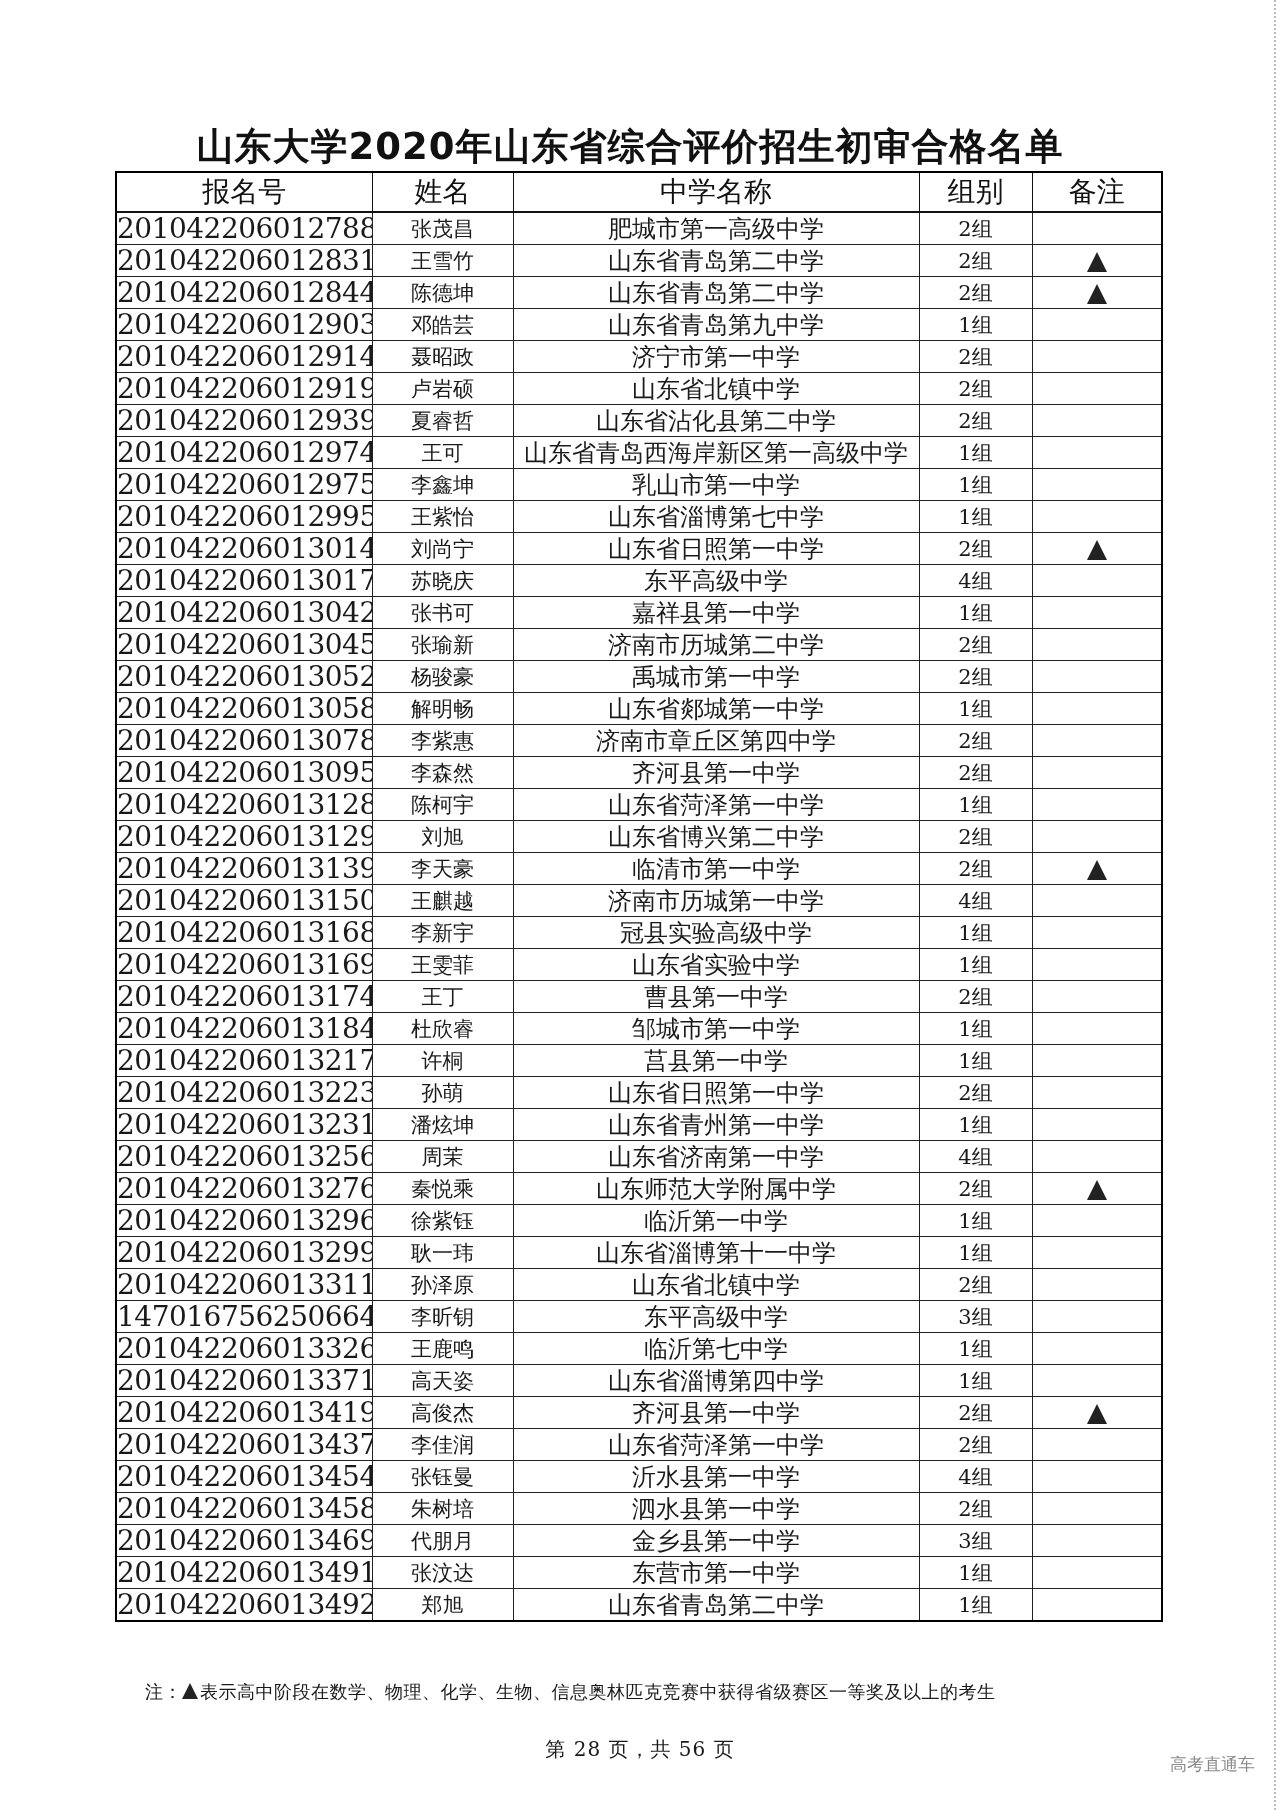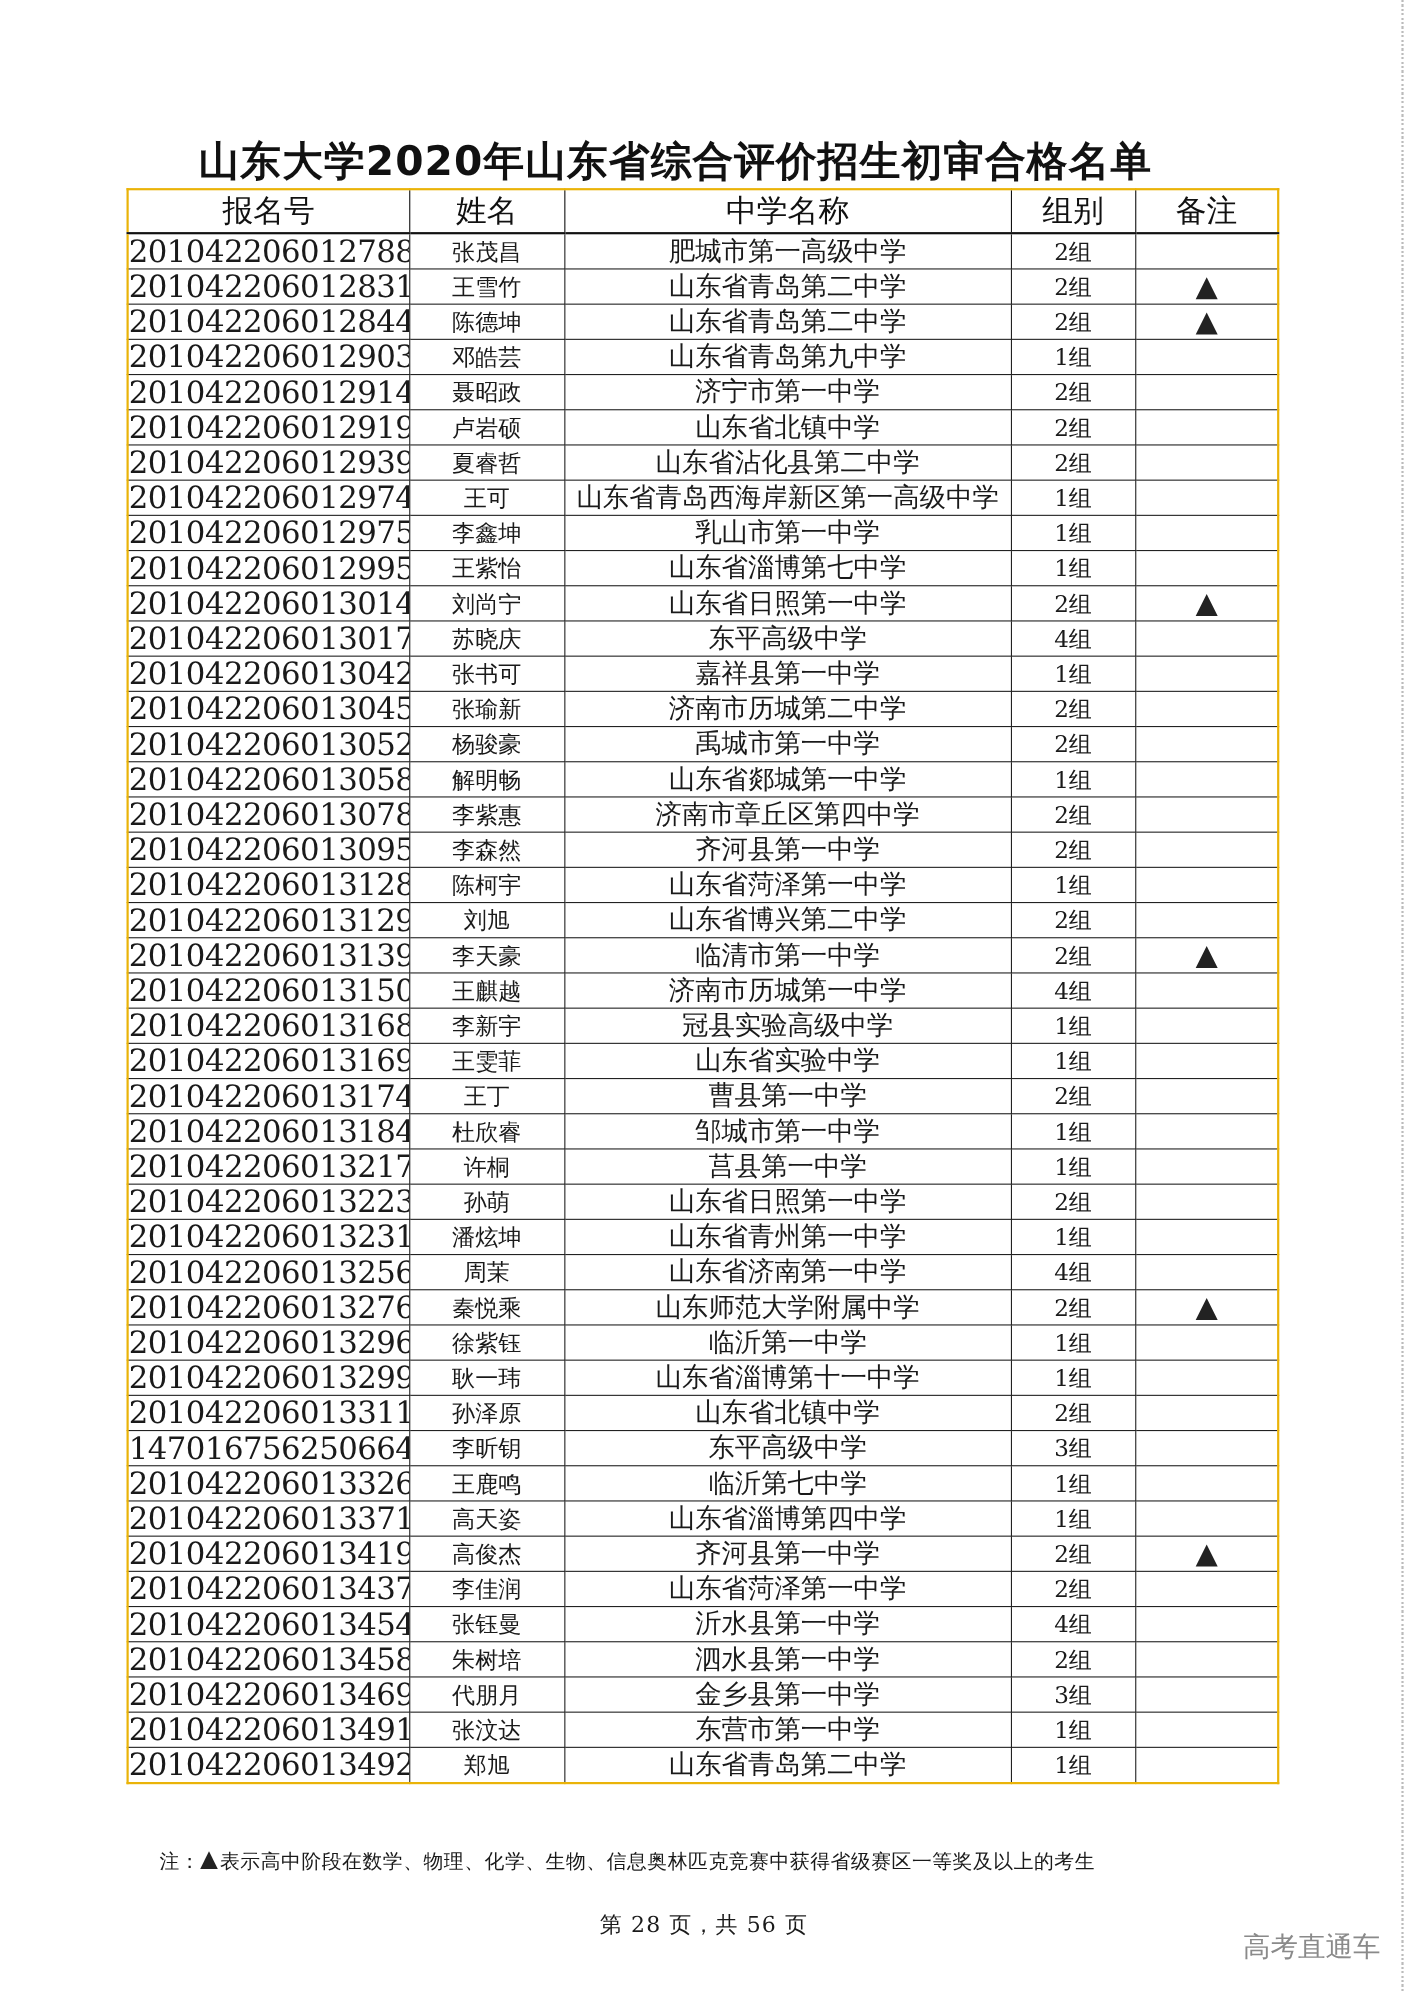--- a/index.html
+++ b/index.html
@@ -18,38 +18,38 @@
     .page-edge {
       position: absolute;
       right: 4px;
       top: 0;
       width: 2px;
       height: 1810px;
       background: repeating-linear-gradient(#bbb 0 2px, #fff 2px 4px);
     }
     .doc-title {
       position: absolute;
-      left: 0;
+      left: 16px;
       width: 1228px;
       top: 122px;
       text-align: center;
       font-family: "DejaVu Sans", "Liberation Sans", sans-serif;
       font-size: 37px;
       font-weight: bold;
       letter-spacing: 1px;
       color: #111;
     }
     table.roster {
       position: absolute;
       left: 115px;
       top: 171px;
       width: 1046px;
       border-collapse: collapse;
       table-layout: fixed;
-      border: 2px solid #eab308;
+      border: 2px solid #000000;
     }
     table.roster col.c-id { width: 256px; }
     table.roster col.c-name { width: 141px; }
     table.roster col.c-school { width: 406px; }
     table.roster col.c-group { width: 113px; }
     table.roster col.c-note { width: 130px; }
     table.roster th {
       height: 38px;
       font-family: "DejaVu Sans", "Liberation Sans", sans-serif;
       font-size: 28px;
@@ -112,21 +112,21 @@
       text-align: center;
       font-size: 20px;
       color: #1a1a1a;
       letter-spacing: 1px;
     }
     .watermark {
       position: absolute;
       right: 25px;
       top: 1753px;
       font-family: Liberation Sans, sans-serif;
-      font-size: 25px;
+      font-size: 17px;
       color: #8a8a8a;
     }
   </style>
 </head>
 <body>
 
 <div class="page-edge"></div>
 
 <div class="doc-title">山东大学2020年山东省综合评价招生初审合格名单</div>
 

